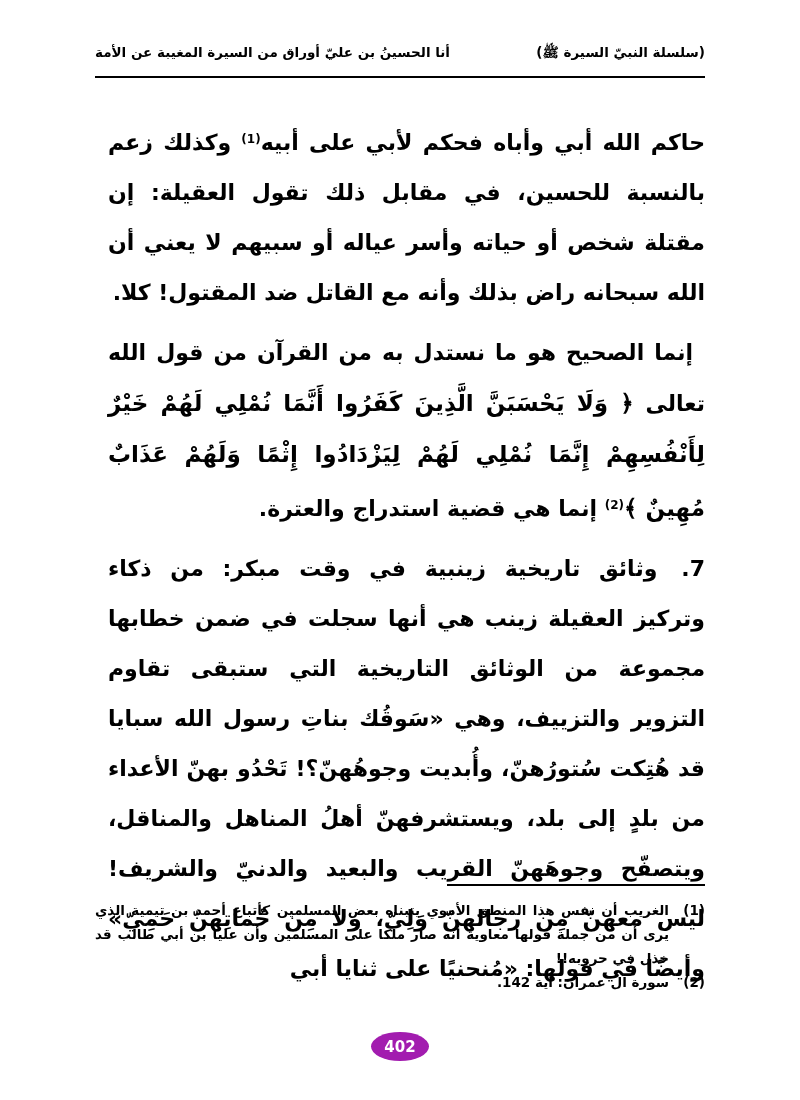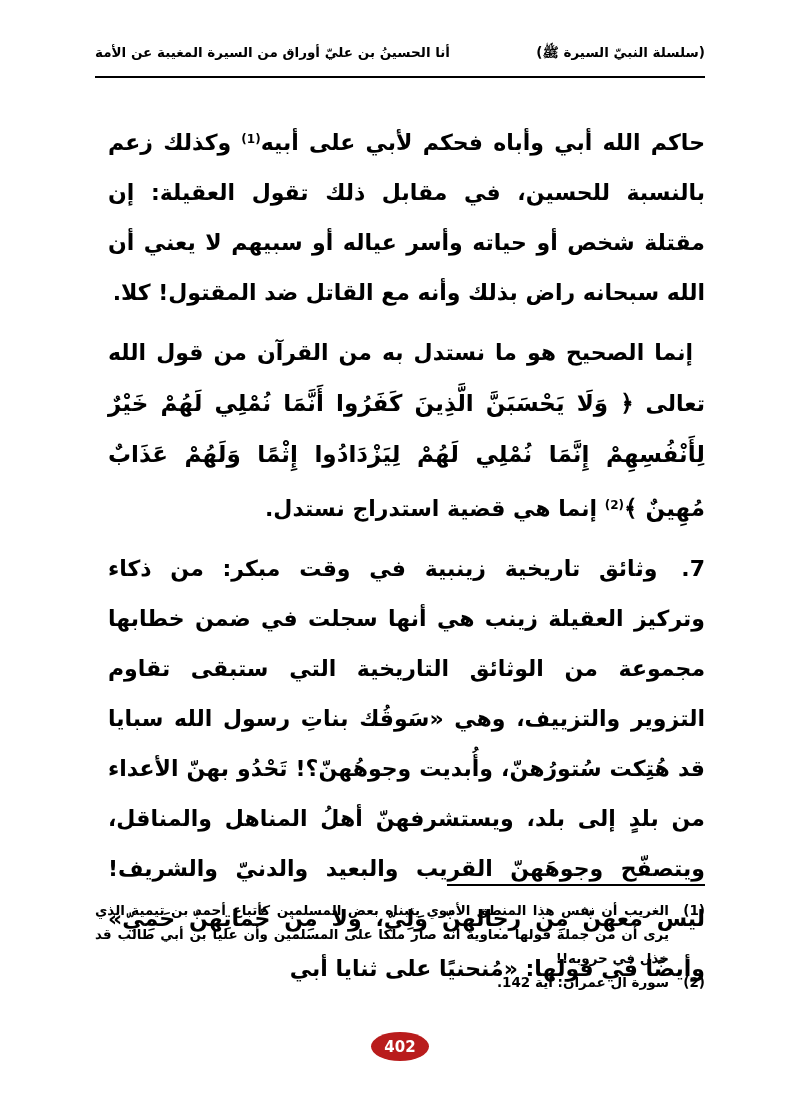--- a/index.html
+++ b/index.html
@@ -74,21 +74,21 @@
   .fn-text { flex: 1; }
 
   
   .page-number-badge {
     position: absolute;
     top: 1032px;
     left: 50%;
     transform: translateX(-50%);
     width: 58px;
     height: 29px;
-    background: #b91c1c;
+    background: #a21caf;
     color: #ffffff;
     border-radius: 50%;
     display: flex;
     align-items: center;
     justify-content: center;
     font-size: 15px;
     font-weight: bold;
     direction: ltr;
   }
 </style>
@@ -100,21 +100,21 @@
   <div class="running-header">
     <div>أنا الحسينُ بن عليّ أوراق من السيرة المغيبة عن الأمة</div>
     <div>(سلسلة النبيّ السيرة ﷺ)</div>
   </div>
   <div class="header-rule"></div>
 
   <div class="body-text">
 
     <p class="para"><span>حاكم الله أبي وأباه فحكم لأبي على أبيه</span><span class="fn-ref">(1)</span><span> وكذلك زعم بالنسبة للحسين، في مقابل ذلك تقول العقيلة: إن مقتلة شخص أو حياته وأسر عياله أو سبيهم لا يعني أن الله سبحانه راض بذلك وأنه مع القاتل ضد المقتول! كلا.</span></p>
 
-    <p class="para para2"><span>إنما الصحيح هو ما نستدل به من القرآن من قول الله تعالى </span><span class="verse">﴿ وَلَا يَحْسَبَنَّ الَّذِينَ كَفَرُوا أَنَّمَا نُمْلِي لَهُمْ خَيْرٌ لِأَنْفُسِهِمْ إِنَّمَا نُمْلِي لَهُمْ لِيَزْدَادُوا إِثْمًا وَلَهُمْ عَذَابٌ مُهِينٌ ﴾</span><span class="fn-ref">(2)</span><span> إنما هي قضية استدراج نستدل.</span></p>
+    <p class="para para2"><span>إنما الصحيح هو ما نستدل به من القرآن من قول الله تعالى </span><span class="verse">﴿ وَلَا يَحْسَبَنَّ الَّذِينَ كَفَرُوا أَنَّمَا نُمْلِي لَهُمْ خَيْرٌ لِأَنْفُسِهِمْ إِنَّمَا نُمْلِي لَهُمْ لِيَزْدَادُوا إِثْمًا وَلَهُمْ عَذَابٌ مُهِينٌ ﴾</span><span class="fn-ref">(2)</span><span> إنما هي قضية استدراج والعترة.</span></p>
 
     <p class="para"><span class="item-number">7.</span><span>وثائق تاريخية زينبية في وقت مبكر: من ذكاء وتركيز العقيلة زينب هي أنها سجلت في ضمن خطابها مجموعة من الوثائق التاريخية التي ستبقى تقاوم التزوير والتزييف، وهي «سَوقُك بناتِ رسول الله سبايا قد هُتِكت سُتورُهنّ، وأُبديت وجوهُهنّ؟! تَحْدُو بهنّ الأعداء من بلدٍ إلى بلد، ويستشرفهنّ أهلُ المناهل والمناقل، ويتصفّح وجوهَهنّ القريب والبعيد والدنيّ والشريف! ليس معهنّ مِن رجالهنّ وَلِيّ، ولا مِن حُماتِهنّ حَمِيّ» وأيضًا في قولها: «مُنحنيًا على ثنايا أبي</span></p>
 
   </div>
 
   <div class="footnotes">
     <div class="fn-rule"></div>
 
     <div class="footnote">
       <span class="fn-num">(1)</span>

